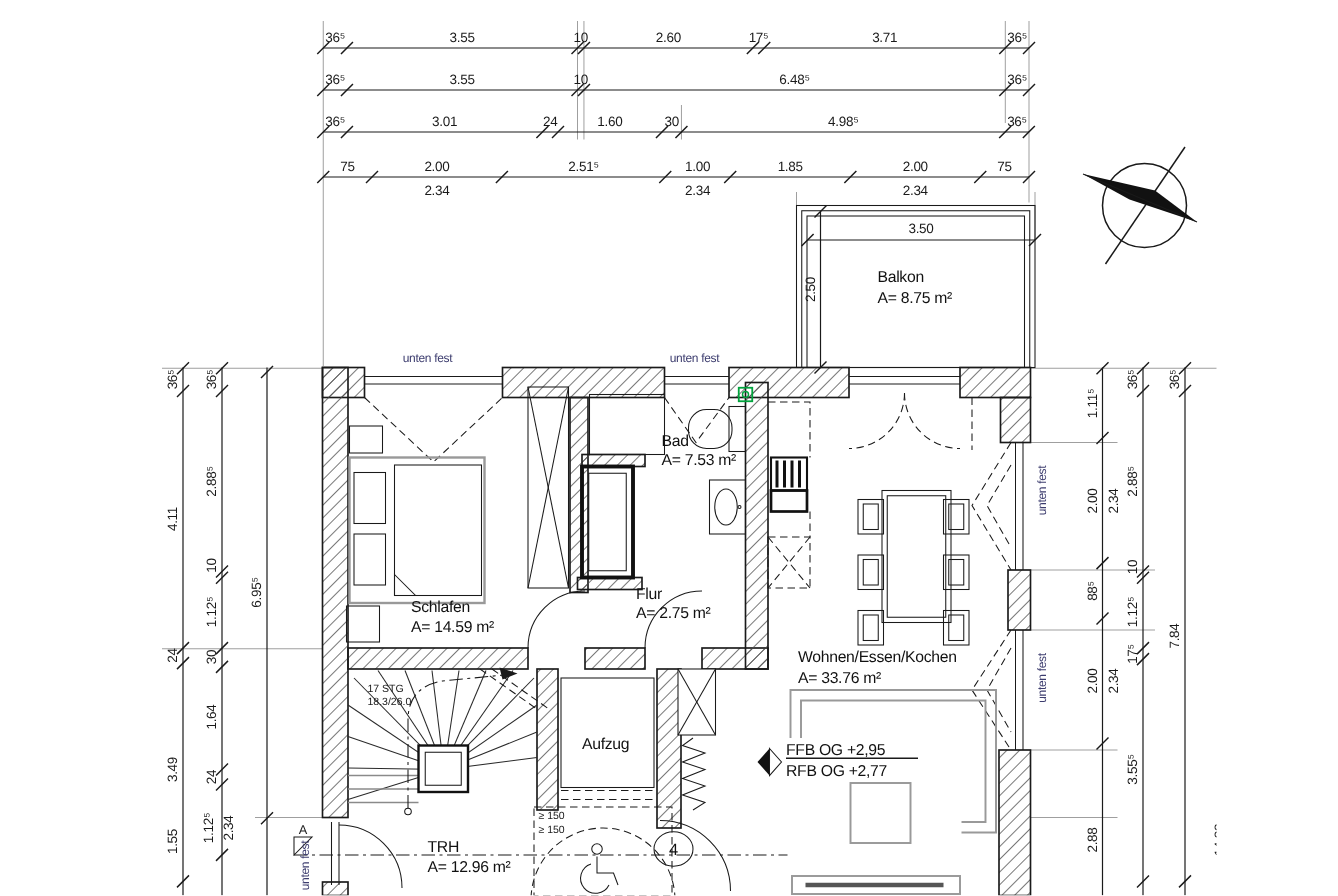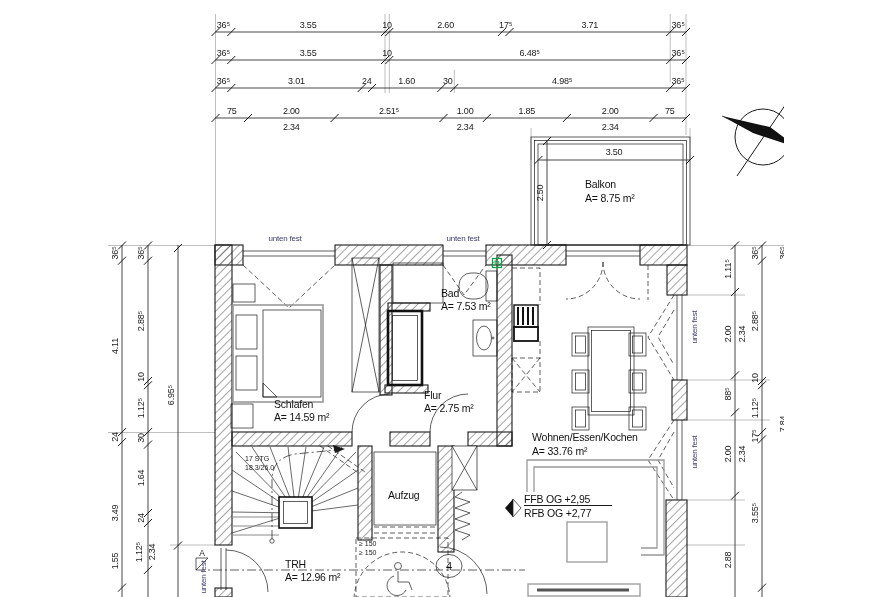--- a/index.html
+++ b/index.html
@@ -1,17 +1,17 @@
 <!DOCTYPE html>
 <html><head>
 <meta charset="utf-8">
 <style>
   html,body{margin:0;padding:0;background:#fff;}
   #stage{position:relative;width:784px;height:597px;background:#ffffff;overflow:hidden;
-         font-family:"Liberation Sans",sans-serif;}
+         font-family:"Liberation Sans",sans-serif;padding-left:27px;}
   svg{position:absolute;left:0;top:0;}
   .ln{stroke:#1a1a1a;stroke-width:1;fill:none}
   .thin{stroke:#1a1a1a;stroke-width:0.7;fill:none}
   .dimline{stroke:#1a1a1a;stroke-width:0.8;fill:none}
   .ext{stroke:#8a8a8a;stroke-width:0.55;fill:none}
   .wall{fill:url(#hh);stroke:#1a1a1a;stroke-width:1.1}
   .dim{font:9px "Liberation Sans",sans-serif;fill:#1a1a1a;letter-spacing:-0.2px}
   .room{font:10.5px "Liberation Sans",sans-serif;fill:#111;letter-spacing:-0.2px}
   .small{font:7px "Liberation Sans",sans-serif;fill:#1a1a1a}
   .uf{font:8px "Liberation Sans",sans-serif;fill:#3c3c6e;letter-spacing:-0.2px}

